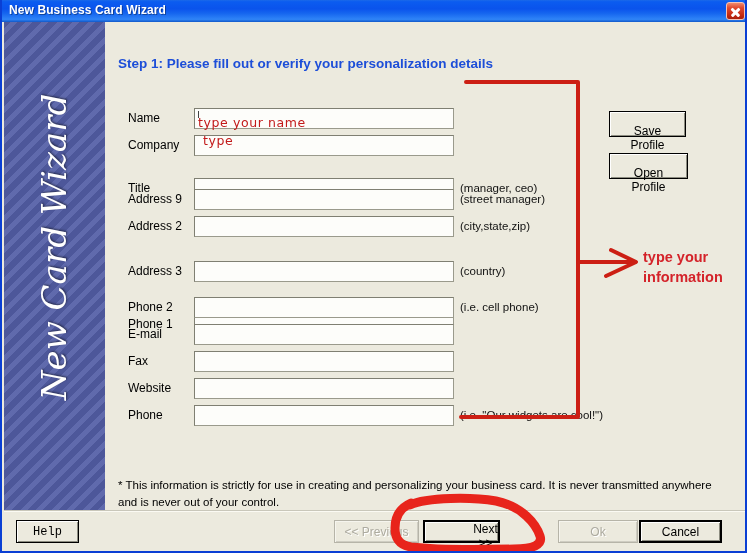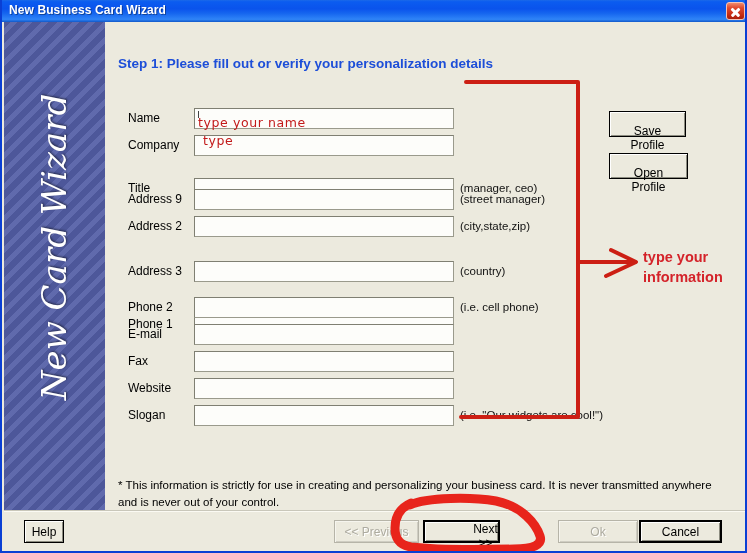--- a/index.html
+++ b/index.html
@@ -207,21 +207,21 @@
     cursor: pointer;
     padding: 0;
   }
   .dlg-btn.disabled {
     border-color: #b6b4a8;
     color: #adaba0;
     text-shadow: 1px 1px 0 #ffffff;
     box-shadow: inset 1px 1px 0 #f6f5ee, inset -1px -1px 0 #cfcdc2;
     cursor: default;
   }
-  #help-button     { left: 20px;  width: 40px; }
+  #help-button     { left: 12px;  width: 63px; font-family: Liberation Mono, monospace; }
   #previous-button { left: 330px; width: 85px; }
   #next-button     { left: 419px; width: 77px; border-width: 2px; padding-left: 48px; }
   #ok-button       { left: 554px; width: 80px; }
   #cancel-button   { left: 635px; width: 83px; border-width: 2px; }
 
   
   #annotations {
     position: absolute;
     left: 0; top: 0;
     width: 747px; height: 553px;
@@ -301,21 +301,21 @@
         </div>
         <div class="form-row" style="top: 329px;">
           <div class="row-label">Fax</div>
           <input type="text" class="row-input" placeholder="" style="">
         </div>
         <div class="form-row" style="top: 356px;">
           <div class="row-label">Website</div>
           <input type="text" class="row-input" placeholder="" style="">
         </div>
         <div class="form-row" style="top: 383px;">
-          <div class="row-label">Slogan</div>
+          <div class="row-label">Phone</div>
           <input type="text" class="row-input" placeholder="" style="">
           <div class="row-hint">(i.e. "Our widgets are cool!")</div>
         </div>
         <div class="caret-mark" style="top: 89px;"></div>
         <div class="scribble-field" style="top: 93px;">type your name</div>
         <div class="scribble-field" style="top: 111px; left: 98px;">type</div>
       </div>
 
     <button class="profile-btn" id="save-profile-button">Save Profile</button>
     <button class="profile-btn" id="open-profile-button">Open Profile</button>

